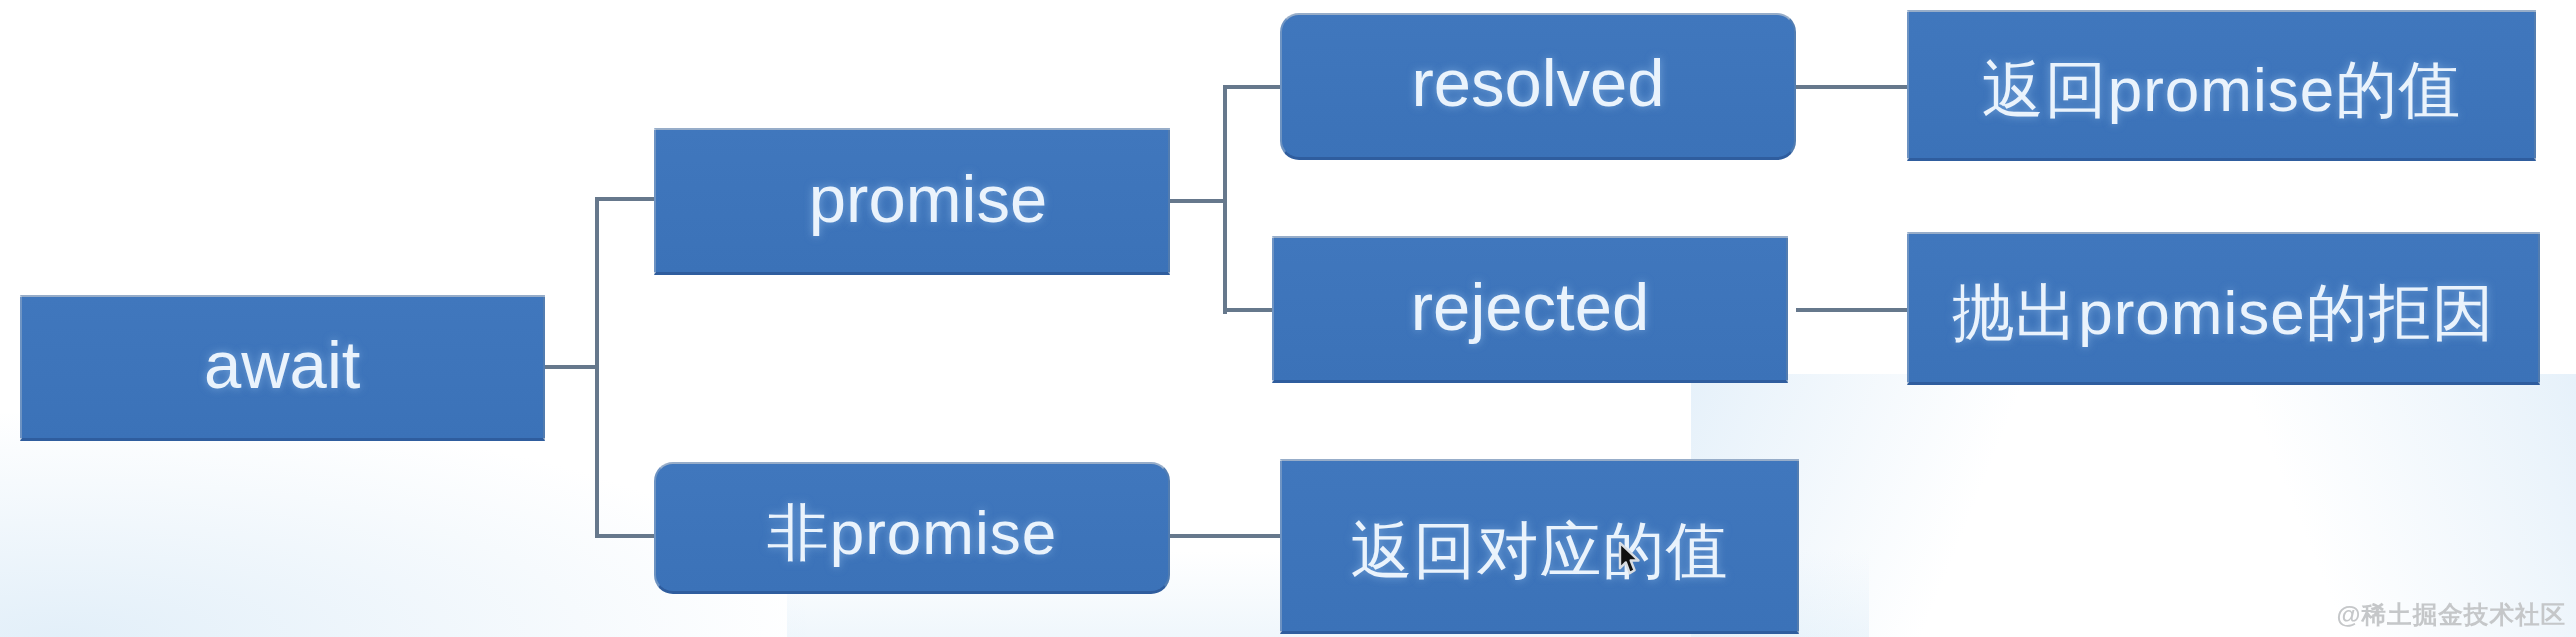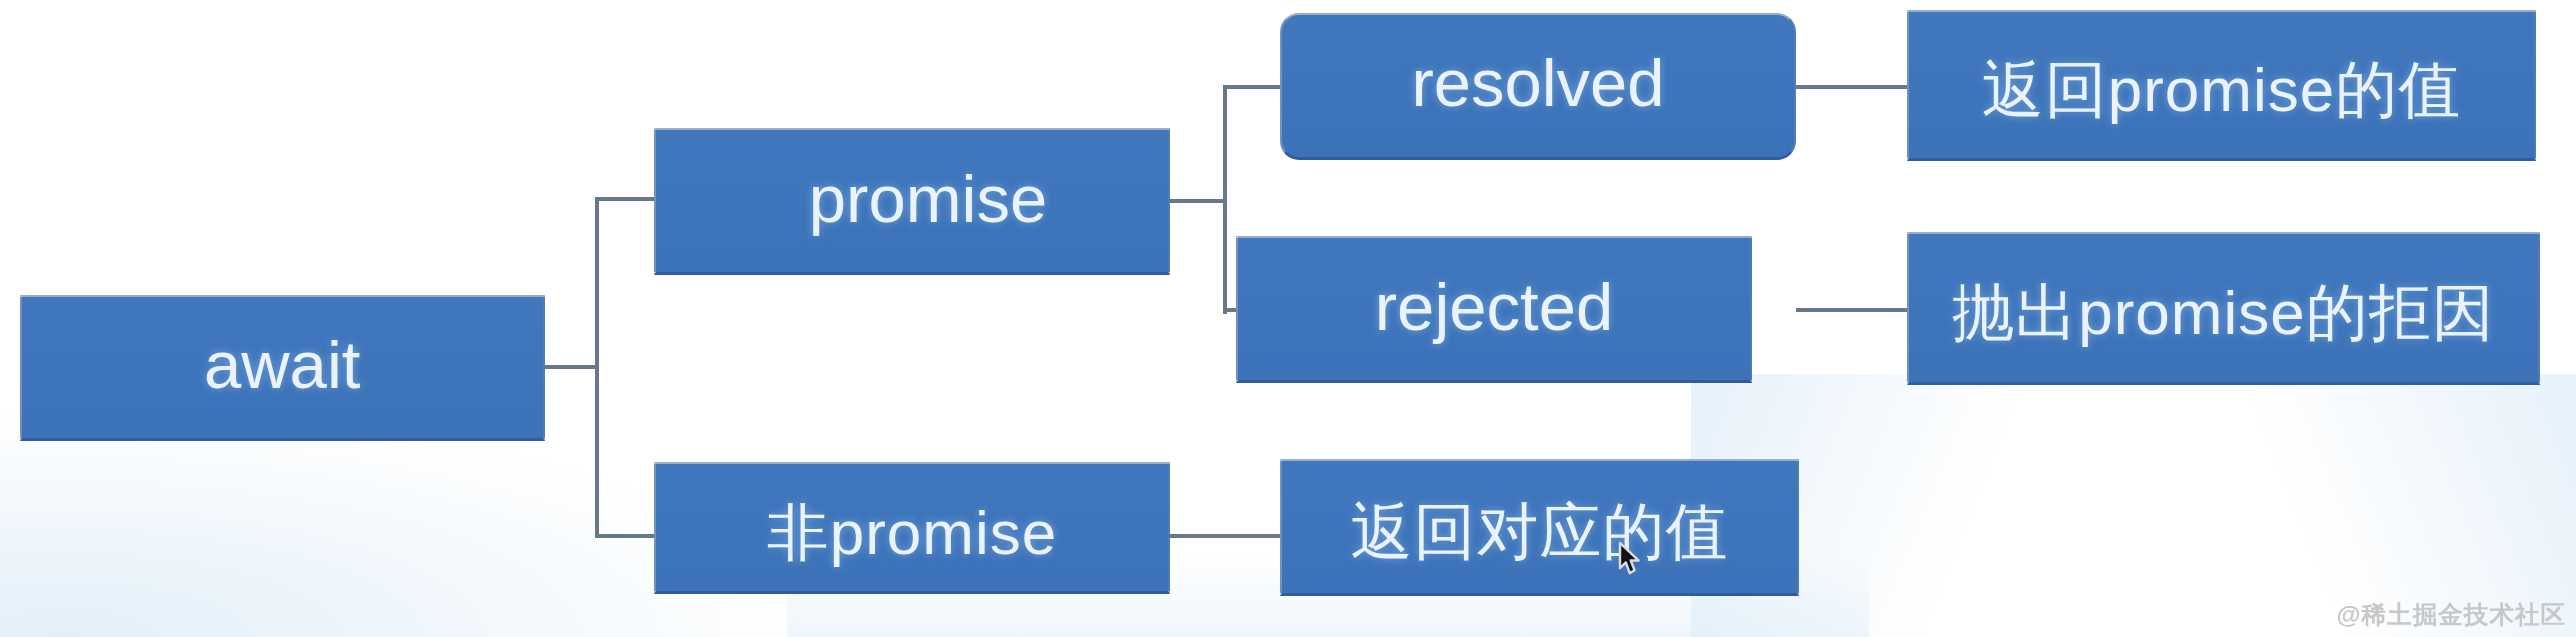--- a/index.html
+++ b/index.html
@@ -59,26 +59,26 @@
   }
   .node-label.cn { font-size: 62px; letter-spacing: 1px; margin-top: 16px; }
 
   .conn { position: absolute; background: var(--connector); }
   .conn.h { height: 3.9px; }
   .conn.v { width: 3.9px; }
 
   
   .n-await   { left: 19.7px;   top: 295px; width: 525px; height: 146px; }
   .n-promise { left: 654px;  top: 128px; width: 516px; height: 147px; padding-left: 32px; }
-  .n-nonpromise { left: 654px; top: 462px; width: 516px; height: 132px; }
+  .n-nonpromise { left: 654px; top: 462px; width: 516px; height: 132px; border-radius: 19px; }
   .n-resolved { left: 1280px; top: 12.8px;  width: 516px; height: 147px; border-radius: 19px; }
-  .n-rejected { left: 1236px; top: 236px; width: 516px; height: 147px; }
+  .n-rejected { left: 1272px; top: 236px; width: 516px; height: 147px; }
   .n-retvalue { left: 1907px; top: 9.8px;  width: 629px; height: 151px; }
   .n-throwreason { left: 1907px; top: 232px; width: 633px; height: 153px; text-align: center; }
-  .n-retcorresp  { left: 1280px; top: 459px; width: 519px; height: 137px; }
+  .n-retcorresp  { left: 1280px; top: 459px; width: 519px; height: 175px; }
 
   
   .c-await-stub      { left: 543px;  top: 365px; width: 55px; }
   .c-fork1-v         { left: 595px;  top: 197px; height: 341px; }
   .c-fork1-promise   { left: 595px;  top: 197px; width: 59px; }
   .c-fork1-nonprom   { left: 595px;  top: 534px; width: 59px; }
   .c-promise-stub    { left: 1170px; top: 199px; width: 57px; }
   .c-fork2-v         { left: 1223px; top: 85px;  height: 229px; }
   .c-fork2-resolved  { left: 1223px; top: 85px;  width: 57px; }
   .c-fork2-rejected  { left: 1223px; top: 308px; width: 57px; }

